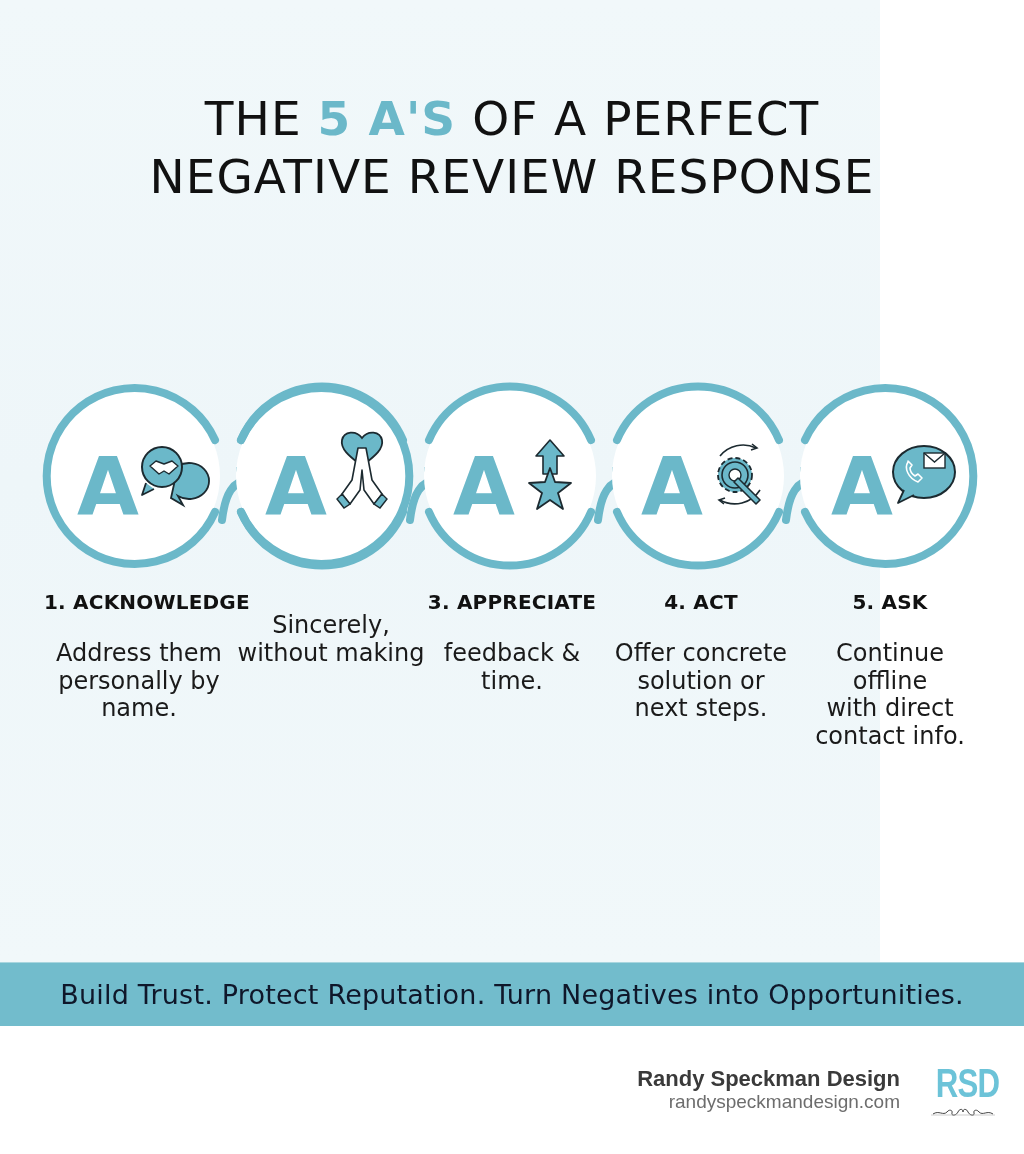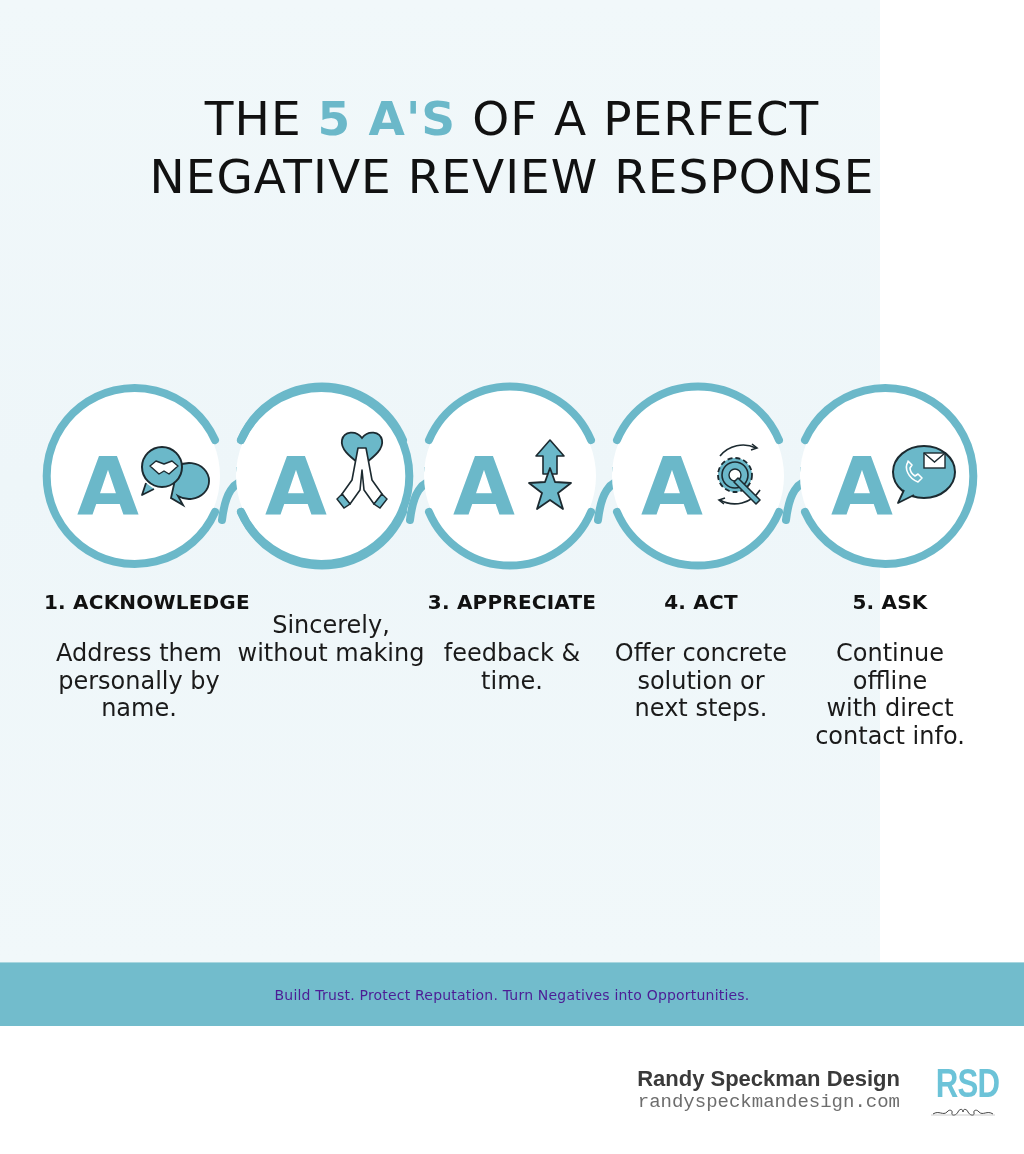--- a/index.html
+++ b/index.html
@@ -43,33 +43,33 @@
     font-size: 24px; line-height: 27.5px; color: #1a1a1a;
   }
 
   .banner {
     position: absolute; left: 0; top: 962px; width: 1024px; height: 64px;
     background: #72bccc;
     border-top: 1px solid #a9d6df;
     display: flex; align-items: center; justify-content: center;
   }
   .banner-text {
-    color: #4c1d95; font-family: "DejaVu Sans", sans-serif;
-    font-size: 14px; letter-spacing: 0.2px;
+    color: #0f172a; font-family: "DejaVu Sans", sans-serif;
+    font-size: 27px; letter-spacing: 0.2px;
   }
 
   .footer { position: absolute; left: 0; top: 1026px; width: 1024px; height: 128px; background: #ffffff; padding-left: 32px; }
   .brand-name {
     position: absolute; right: 124px; top: 40px;
     font-family: "Liberation Sans", sans-serif; font-weight: bold;
     font-size: 22px; color: #3a3a3a; white-space: nowrap;
   }
   .brand-url {
     position: absolute; right: 124px; top: 65px;
-    font-family: Liberation Mono, monospace;
+    font-family: Liberation Sans, sans-serif;
     font-size: 19px; color: #6d6d6d; white-space: nowrap;
   }
   .logo {
     position: absolute; left: 928px; top: 36px; width: 70px; height: 60px;
     text-align: center;
   }
   .logo-text {
     display: block;
     font-family: "Liberation Sans", sans-serif; font-weight: bold;
     font-size: 40px; line-height: 42px; color: #6cc3d8;

